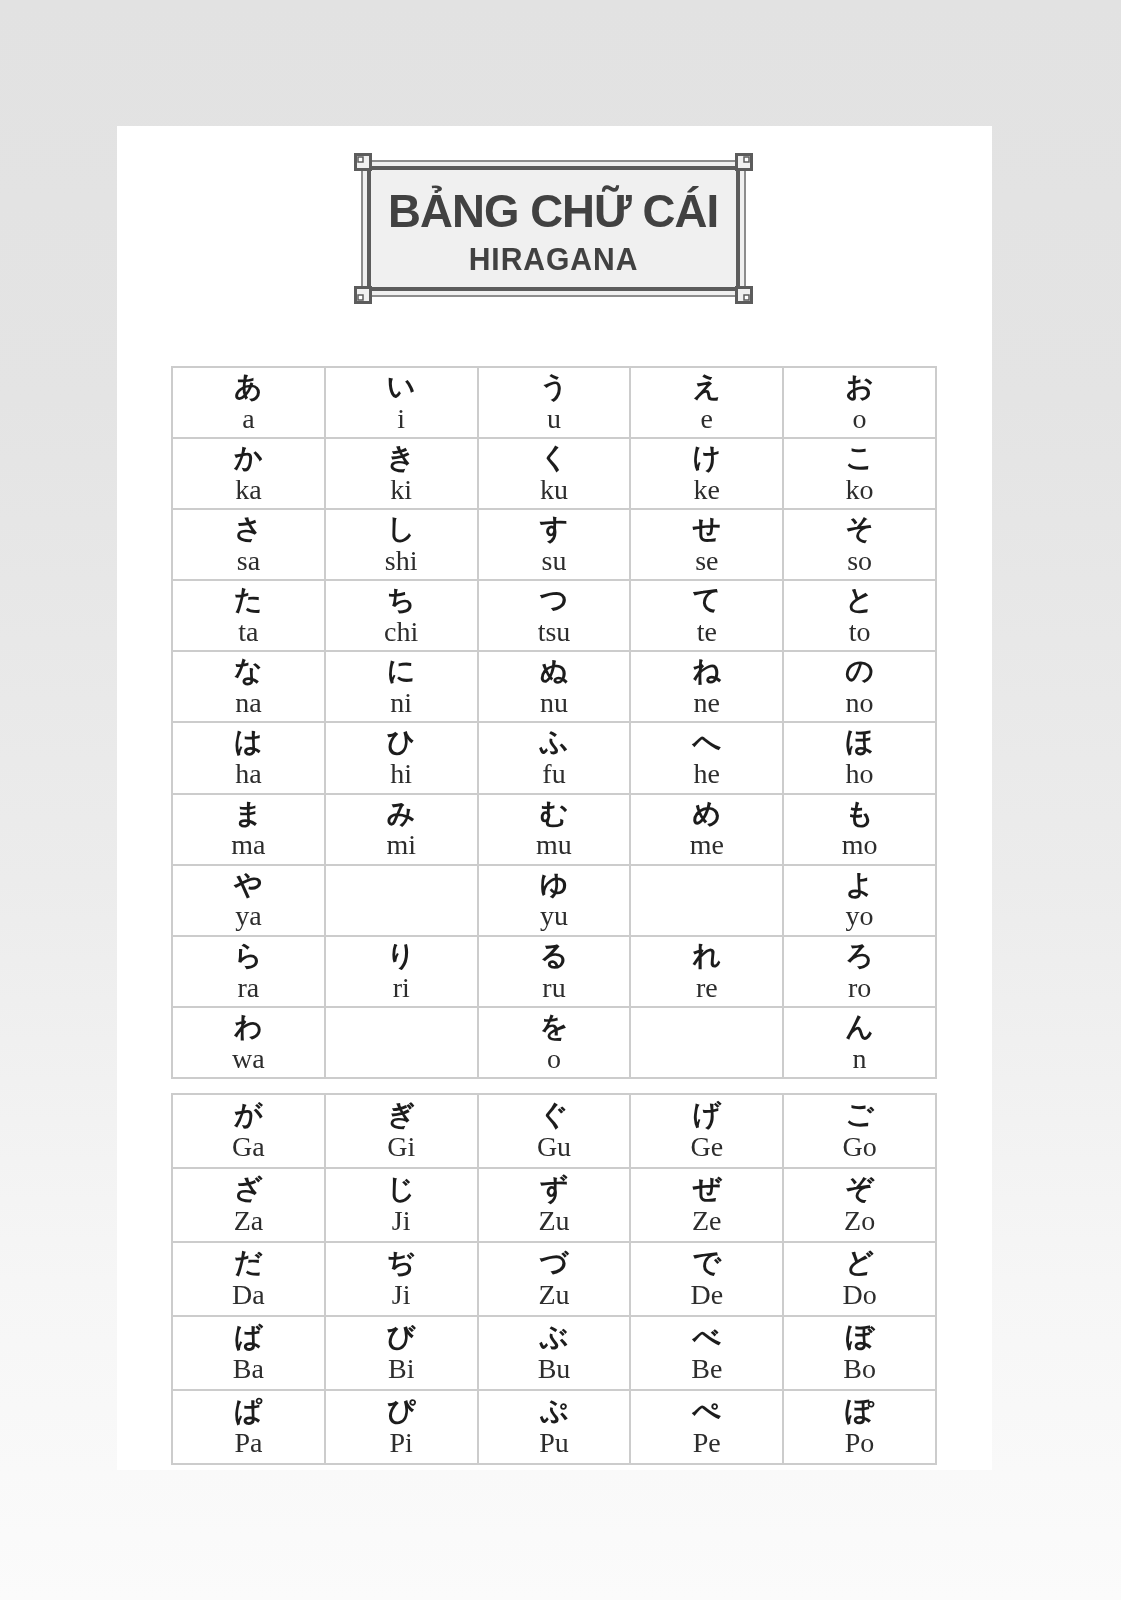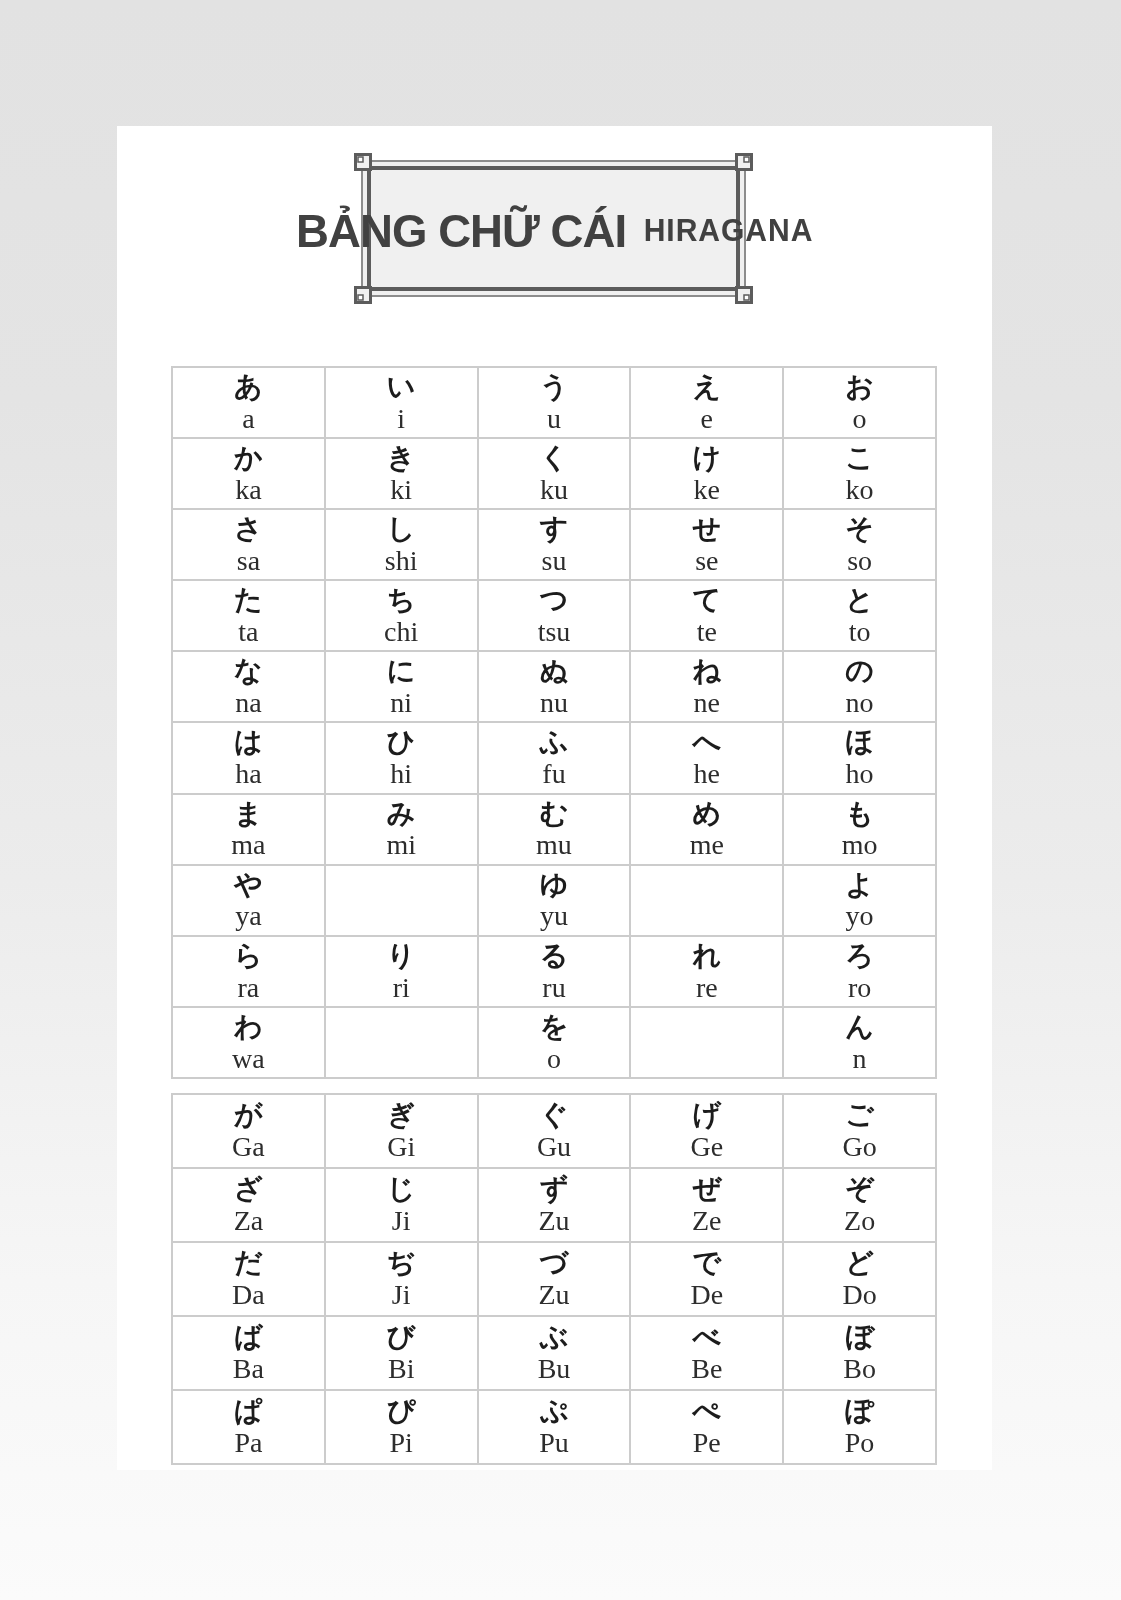--- a/index.html
+++ b/index.html
@@ -33,21 +33,21 @@
   .title-frame svg {
     position: absolute;
     left: 0;
     top: 0;
     display: block;
   }
   .title-text-wrap {
     position: absolute;
     inset: 0;
     display: flex;
-    flex-direction: row;
+    flex-direction: column;
     align-items: center;
     justify-content: center;
     gap: 10px;
     padding-top: 4px;
   }
   .main-title {
     margin: 0;
     font-size: 47px;
     font-weight: 900;
     letter-spacing: -1px;

